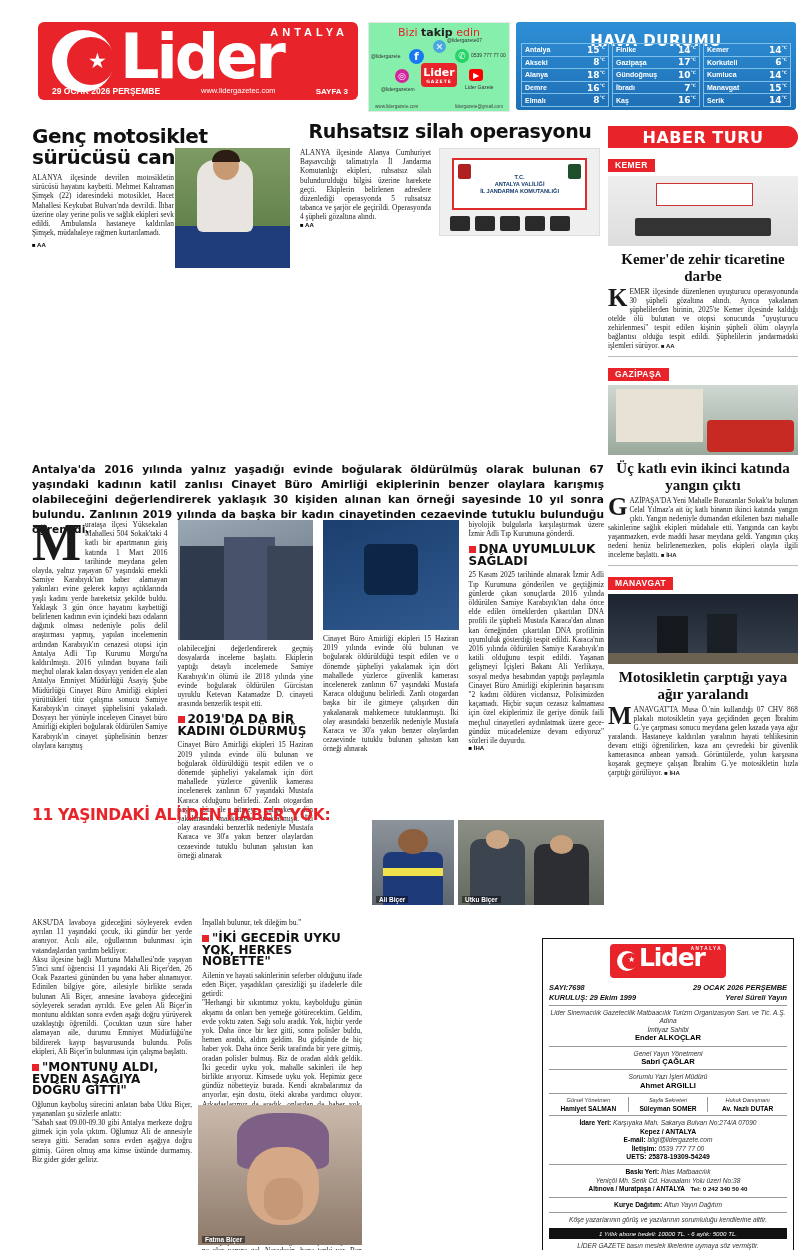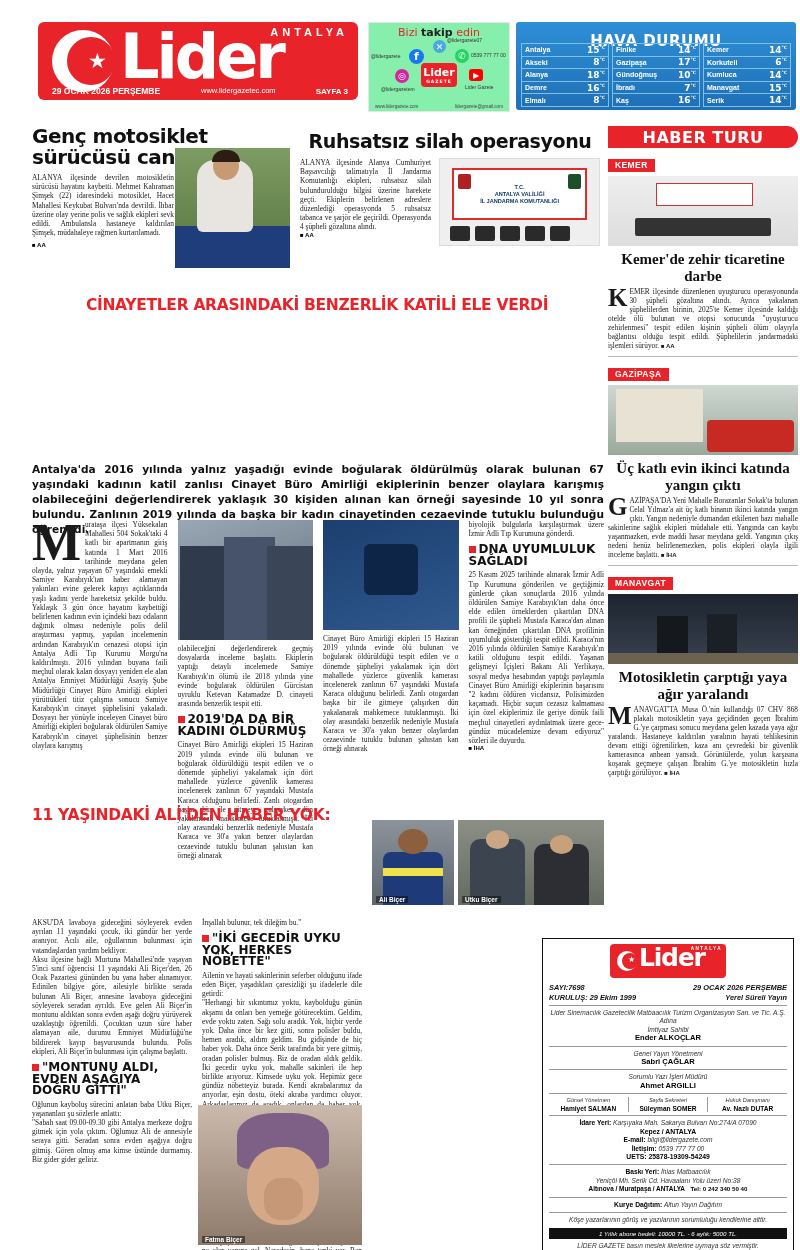--- a/index.html
+++ b/index.html
@@ -56,21 +56,21 @@
   .story-a h2{margin:0;font-family:"DejaVu Sans",sans-serif;font-size:20px;line-height:21px;font-weight:bold;color:#111;letter-spacing:-.5px;}
   .a-photo{position:absolute;right:0;top:22px;width:115px;height:120px;background:linear-gradient(150deg,#6f8f55,#9ab47a 40%,#4a6b3c);overflow:hidden;}
   .a-photo .sky{position:absolute;inset:0;background:linear-gradient(#7d9b62,#56743f);}
   .a-photo .person{position:absolute;left:22px;top:12px;width:56px;height:72px;background:#e8e4e0;border-radius:18px 18px 6px 6px;}
   .a-photo .head{position:absolute;left:38px;top:4px;width:26px;height:28px;background:#c89a74;border-radius:50%;}
   .a-photo .hair{position:absolute;left:37px;top:2px;width:28px;height:12px;background:#2b1d14;border-radius:14px 14px 0 0;}
   .a-photo .bike{position:absolute;left:0;bottom:0;width:115px;height:42px;background:#1e3d7a;}
   .a-txt{margin-top:5px;width:142px;}
 
   
-  .story-b{position:absolute;left:300px;top:130px;width:300px;}
+  .story-b{position:absolute;left:300px;top:120px;width:300px;}
   .story-b h2{margin:0;text-align:center;font-family:"DejaVu Sans",sans-serif;font-size:19px;font-weight:bold;color:#111;letter-spacing:-.4px;}
   .b-cols{display:flex;margin-top:6px;gap:8px;}
   .b-photo{width:160px;height:86px;background:#efefef;border:1px solid #ddd;position:relative;}
   .b-sign{position:absolute;left:12px;top:9px;right:12px;height:48px;background:#fff;border:2px solid #e02b2b;display:flex;align-items:center;justify-content:center;flex-direction:column;}
   .b-sign span{font-family:"Liberation Sans",sans-serif;font-size:5.6px;font-weight:bold;color:#123a6d;line-height:7px;}
   .b-emblem{position:absolute;left:4px;top:4px;width:13px;height:15px;background:#b02020;border-radius:2px;}
   .b-emblem2{position:absolute;right:4px;top:4px;width:13px;height:15px;background:#1d4f2a;border-radius:2px;}
   .b-guns{position:absolute;left:10px;bottom:4px;display:flex;gap:5px;}
   .b-guns i{width:20px;height:15px;background:#2a2a2a;display:block;border-radius:2px;}
 
@@ -298,21 +298,20 @@
             <i></i>
             <i></i>
             <i></i>
             <i></i>
             <i></i>
           </div>
       </div>
     </div>
   </div>
 
-  <div class="kicker">CİNAYETLER ARASINDAKİ BENZERLİK KATİLİ ELE VERDİ</div>
   <div class="lead">Antalya'da 2016 yılında yalnız yaşadığı evinde boğularak öldürülmüş olarak bulunan 67 yaşındaki kadının katil zanlısı Cinayet Büro Amirliği ekiplerinin benzer olaylara karışmış olabileceğini değerlendirerek yaklaşık 30 kişiden alınan kan örneği sayesinde 10 yıl sonra bulundu. Zanlının 2019 yılında da başka bir kadın cinayetinden cezaevinde tutuklu bulunduğu öğrenildi.</div>
 
   <div class="maincols">
     <div class="mcol">
       <div class="body-txt">
         <span class="dropcap">M</span><span>urataşa ilçesi Yüksekalan Mahallesi 504 Sokak'taki 4 katlı bir apartmanın giriş katında 1 Mart 2016 tarihinde meydana gelen olayda, yalnız yaşayan 67 yaşındaki emekli Samiye Karabıyık'tan haber alamayan yakınları evine gelerek kapıyı açtıklarında yaşlı kadını yerde hareketsiz şekilde buldu. Yaklaşık 3 gün önce hayatını kaybettiği belirlenen kadının evin içindeki bazı odaların dağınık olması nedeniyle polis delil araştırması yapmış, yapılan incelemenin ardından Karabıyık'ın cenazesi otopsi için Antalya Adli Tıp Kurumu Morgu'na kaldırılmıştı. 2016 yılından buyana faili meçhul olarak kalan dosyayı yeniden ele alan Antalya Emniyet Müdürlüğü Asayiş Şube Müdürlüğü Cinayet Büro Amirliği ekipleri yürüttükleri titiz çalışma sonucu Samiye Karabıyık'ın cinayet şüphelisini yakaladı. Dosyayı her yönüyle inceleyen Cinayet büro Amirliği ekipleri boğularak öldürülen Samiye Karabıyık'ın cinayet şüphelisinin benzer olaylara karışmış</span>
       </div>
     </div>
     <div class="mcol">
       <div class="m-photo">

